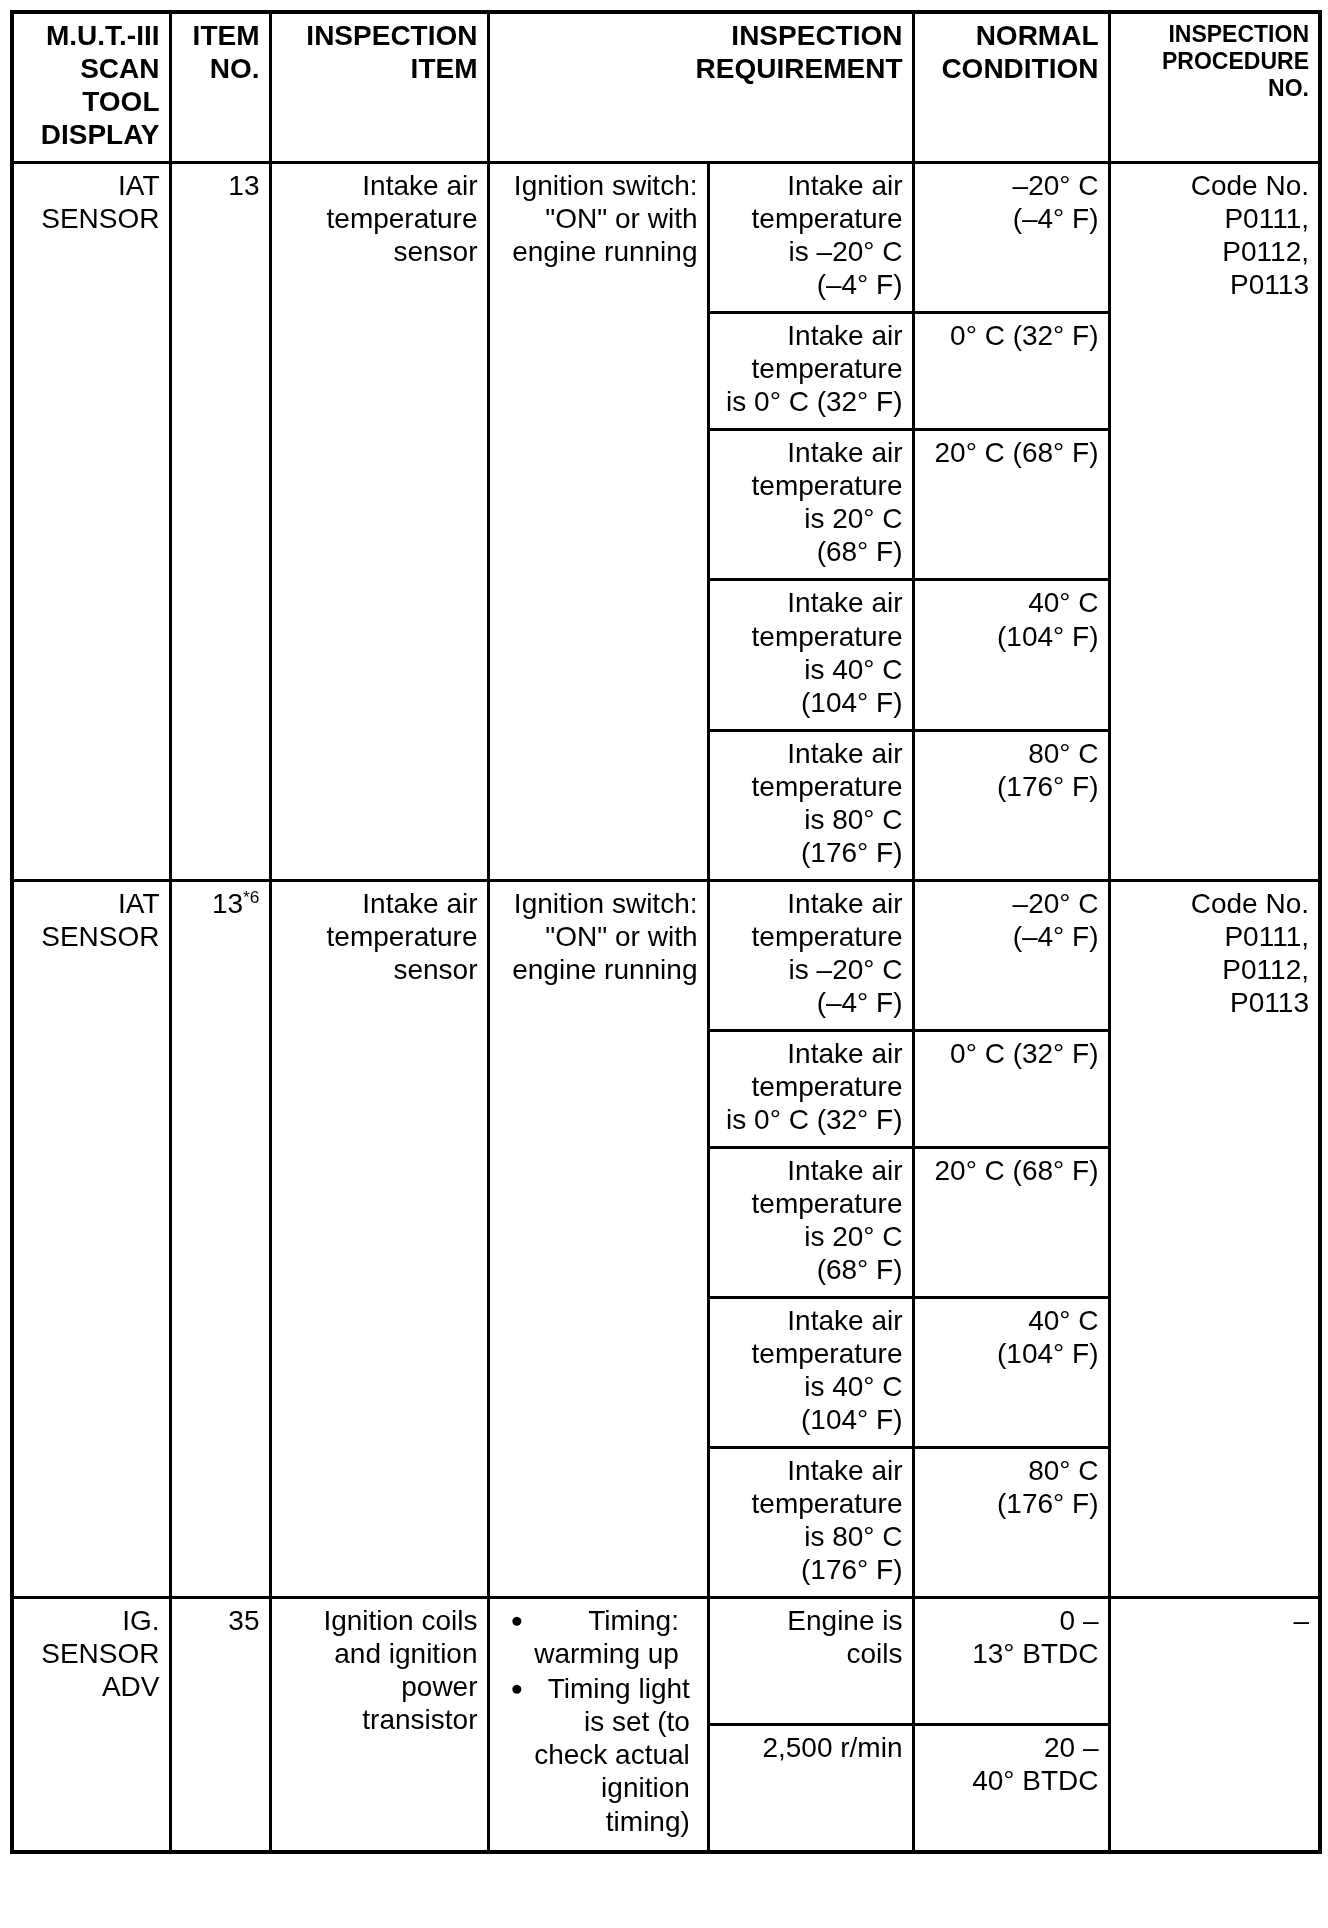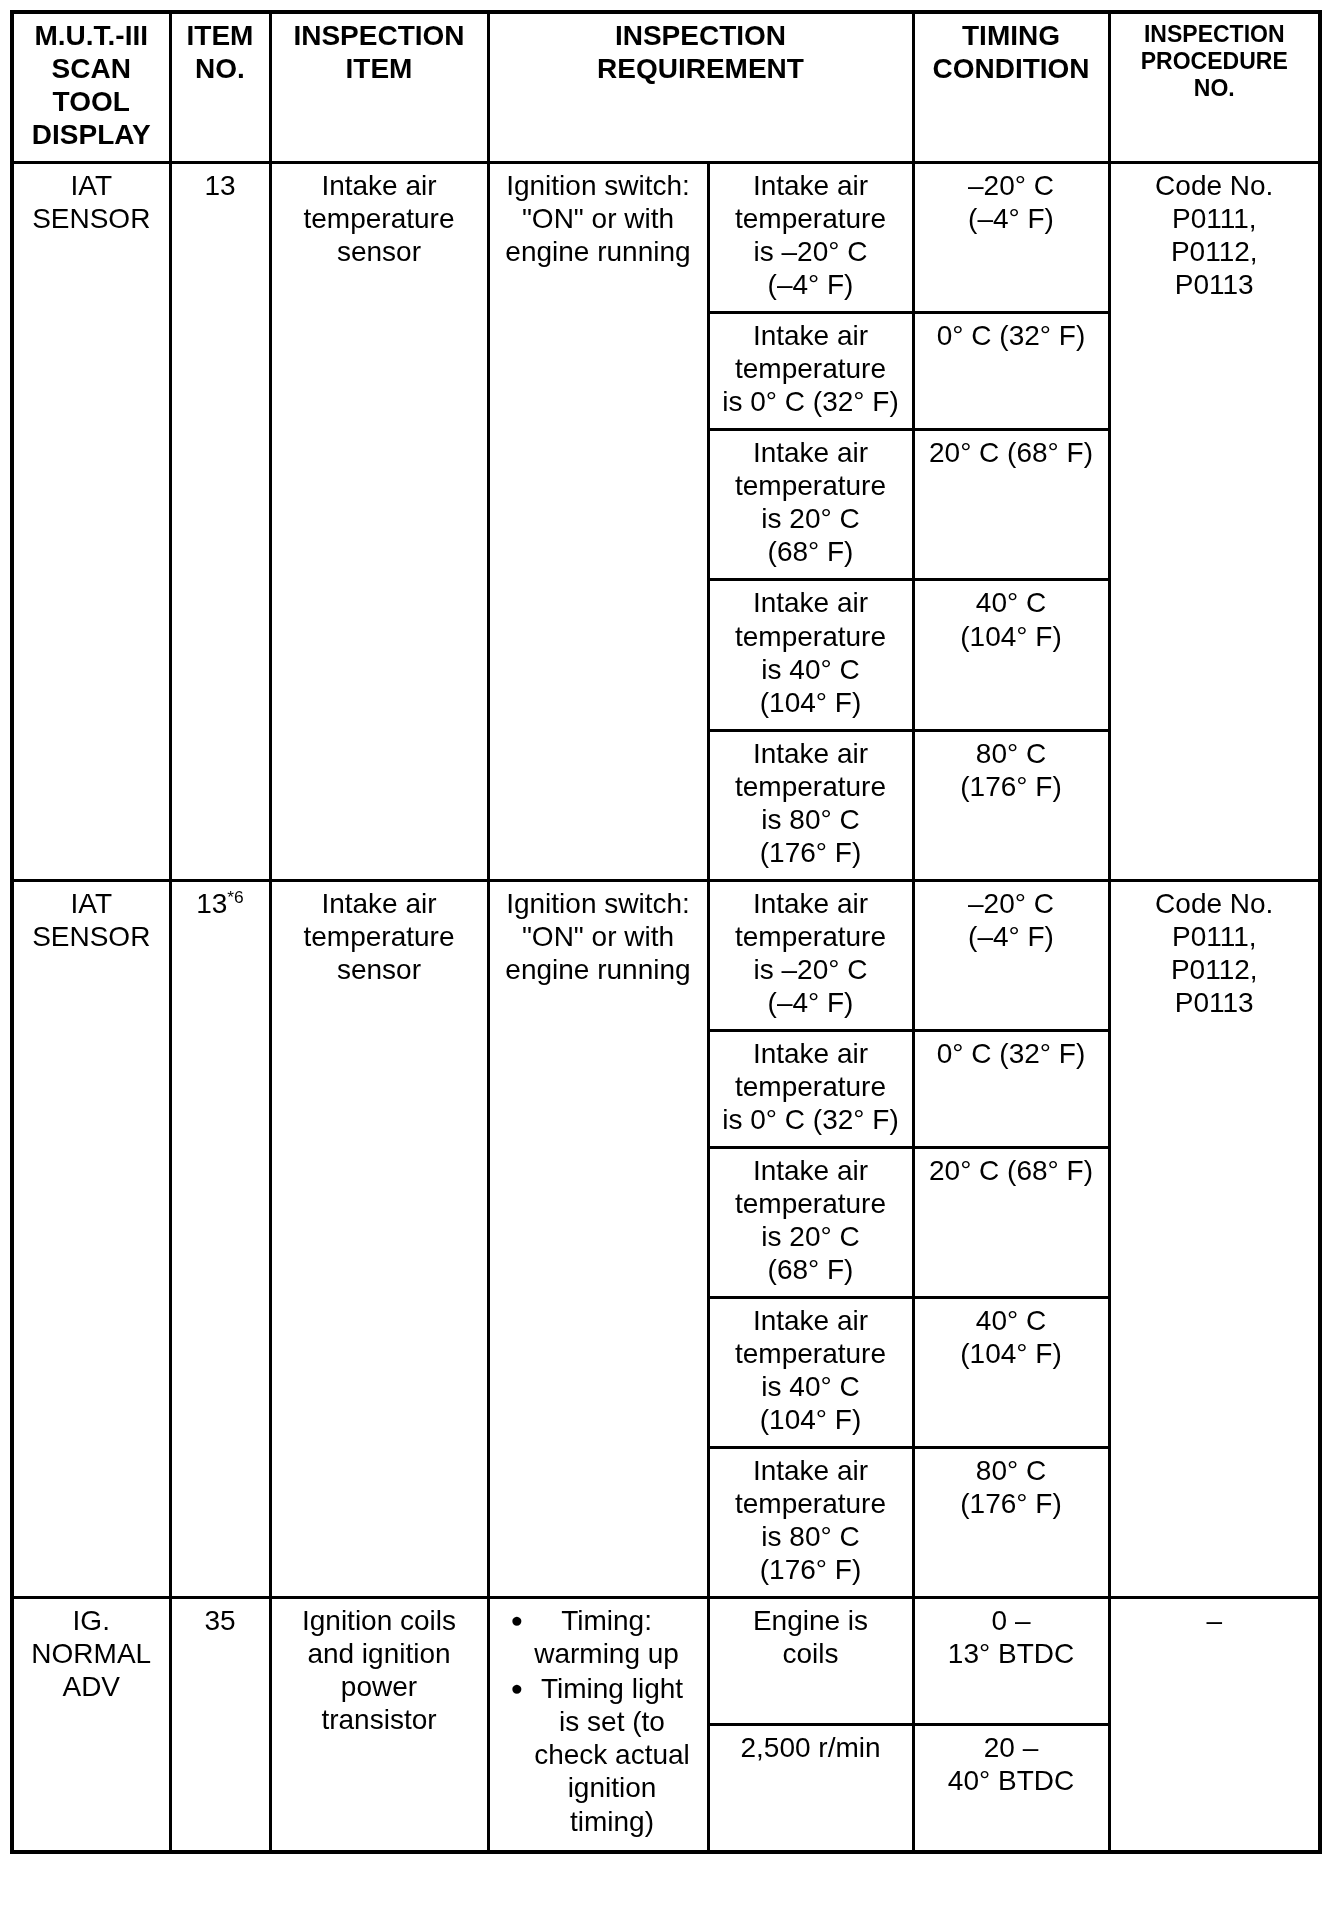--- a/index.html
+++ b/index.html
@@ -16,21 +16,21 @@
   }
   table.spec {
     border-collapse: collapse;
     table-layout: fixed;
     width: 1308px;
     border: 4px solid #000;
   }
   th, td {
     border: 3px solid #000;
     vertical-align: top;
-    text-align: center;
+    text-align: right;
     padding: 5px 9px 10px 9px;
     font-size: 28px;
     line-height: 1.18;
     overflow: hidden;
   }
   th { font-weight: bold; }
   th.small {
     font-size: 23px;
     line-height: 1.18;
     padding-top: 7px;
@@ -72,21 +72,21 @@
     <th class="pre">M.U.T.-III
 SCAN
 TOOL
 DISPLAY</th>
     <th class="pre">ITEM
 NO.</th>
     <th class="pre">INSPECTION
 ITEM</th>
     <th class="pre" colspan="2">INSPECTION
 REQUIREMENT</th>
-    <th class="pre">TIMING
+    <th class="pre">NORMAL
 CONDITION</th>
     <th class="pre small">INSPECTION
 PROCEDURE
 NO.</th>
   </tr>
 
   <tr>
     <td rowspan="5" class="pre">IAT
 SENSOR</td>
     <td rowspan="5"><span>13</span><sup></sup></td>
@@ -183,21 +183,21 @@
     <td class="pre">Intake air
 temperature
 is 80° C
 (176° F)</td>
     <td class="pre">80° C
 (176° F)</td>
   </tr>
 
   <tr>
     <td rowspan="2" class="pre">IG.
-NORMAL
+SENSOR
 ADV</td>
     <td rowspan="2"><span>35</span><sup></sup></td>
     <td rowspan="2" class="pre">Ignition coils
 and ignition
 power
 transistor</td>
     <td rowspan="2">
       <div class="bullet">
         <span class="dot">●</span>
         <span class="pre">Timing:

